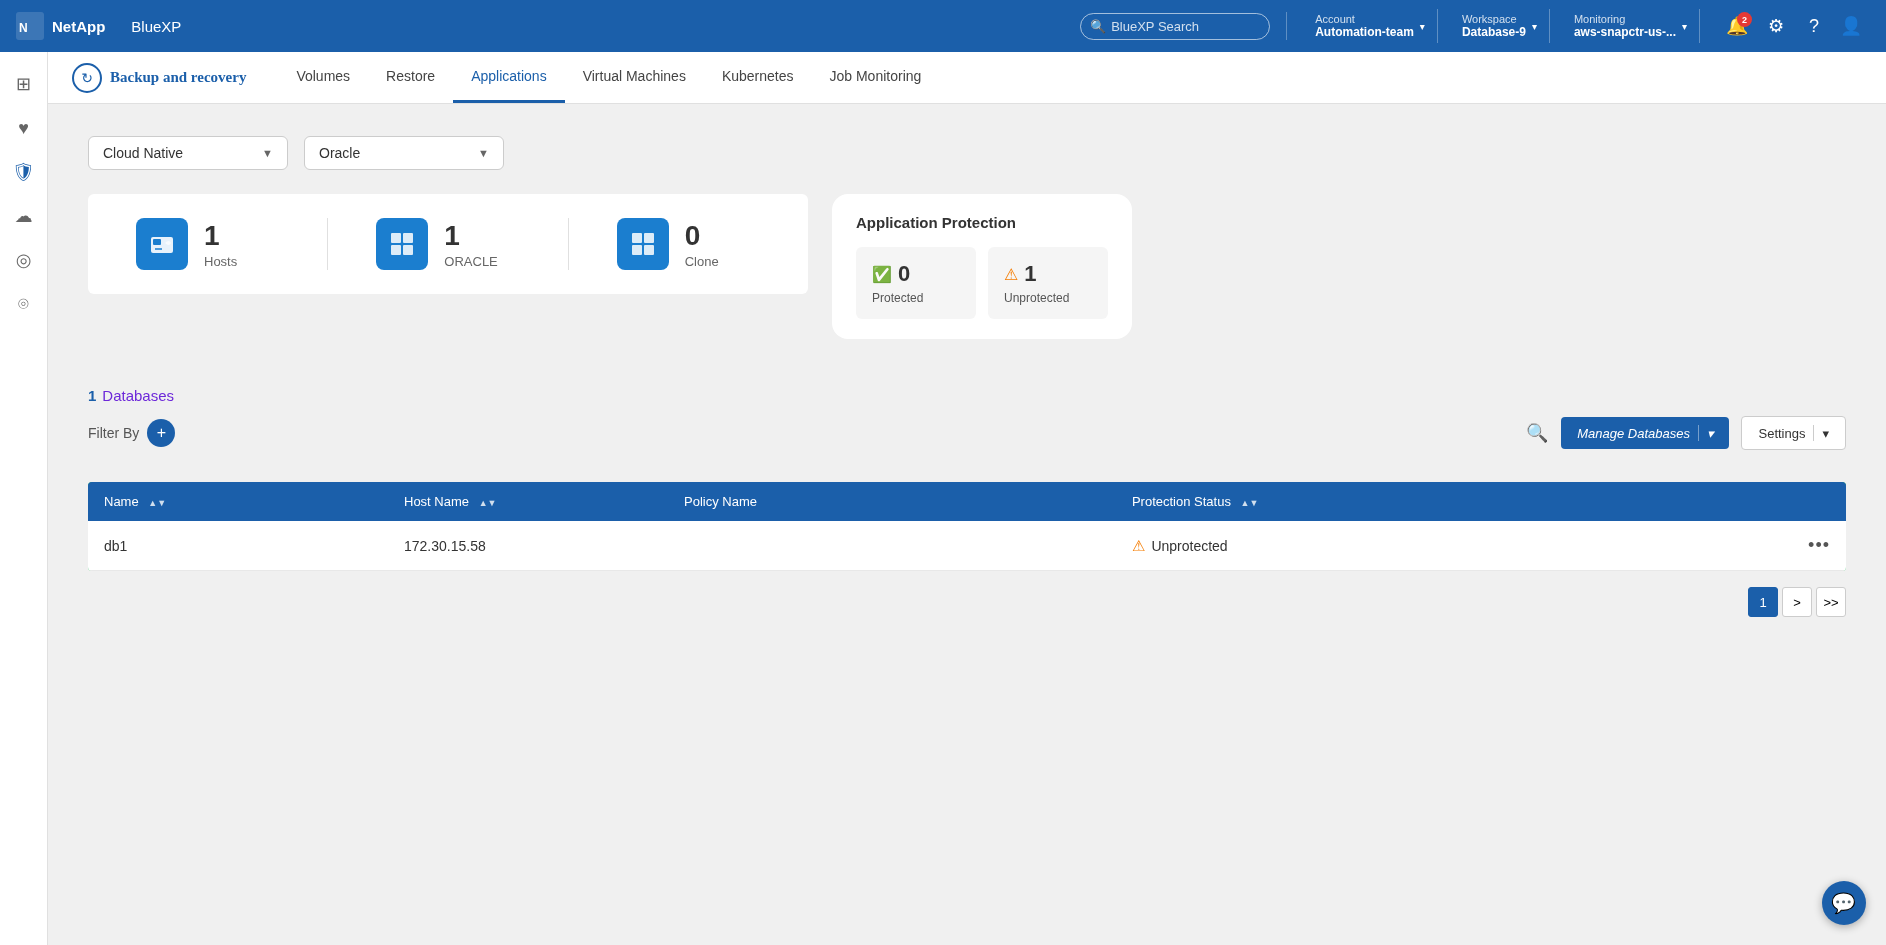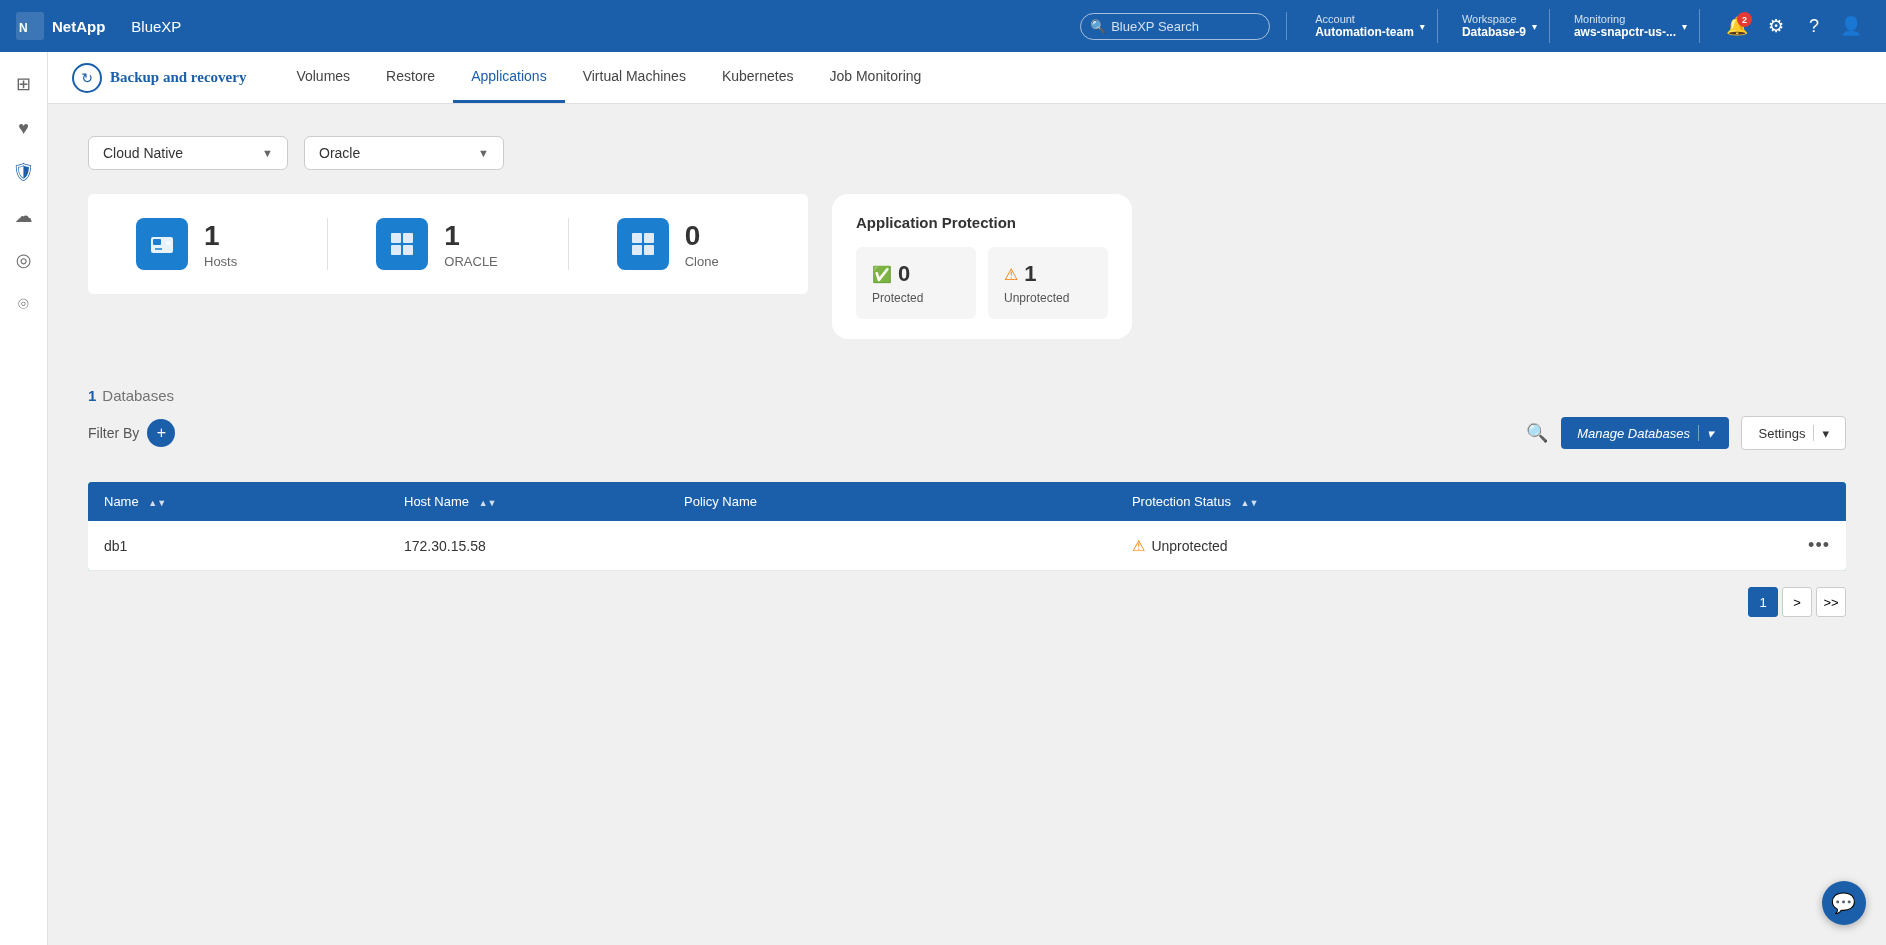--- a/index.html
+++ b/index.html
@@ -286,21 +286,21 @@
     }
 
     
     .databases-header {
       display: flex;
       align-items: center;
       gap: 6px;
       margin-bottom: 12px;
     }
     .databases-count { color: #1b5faa; font-weight: 600; font-size: 15px; }
-    .databases-label { color: #737373; font-size: 15px; }
+    .databases-label { color: #6d28d9; font-size: 15px; }
 
     
     .filter-row {
       display: flex;
       align-items: center;
       justify-content: space-between;
       margin-bottom: 4px;
     }
     .filter-left { display: flex; align-items: center; gap: 8px; }
     .filter-label { font-size: 14px; color: #555; }

